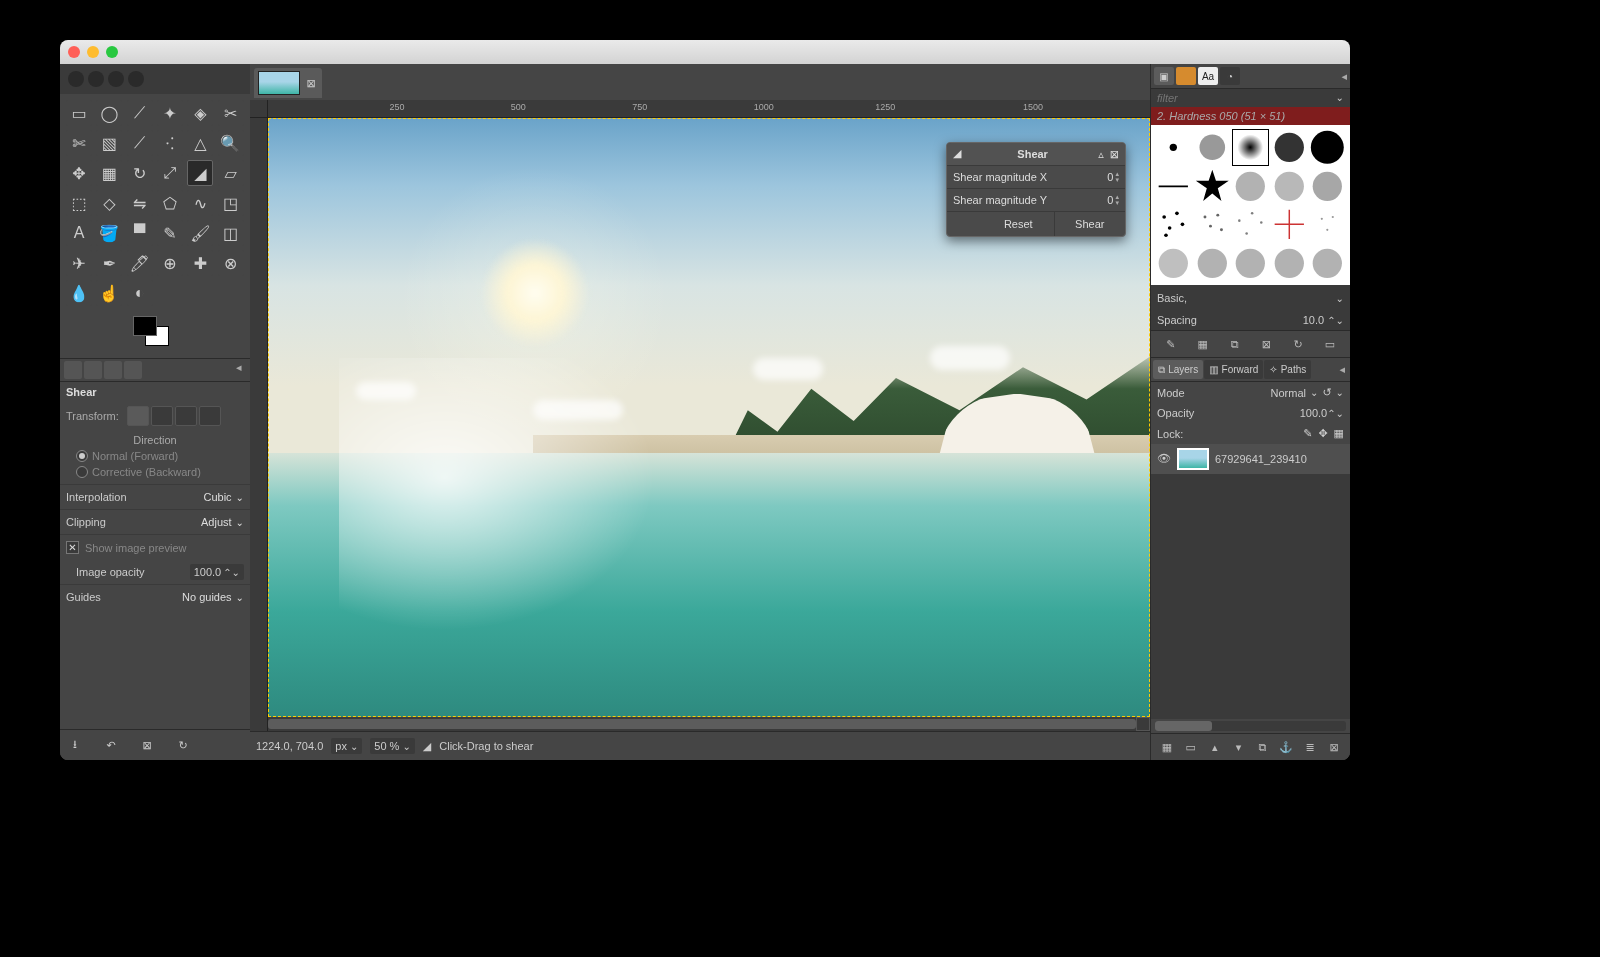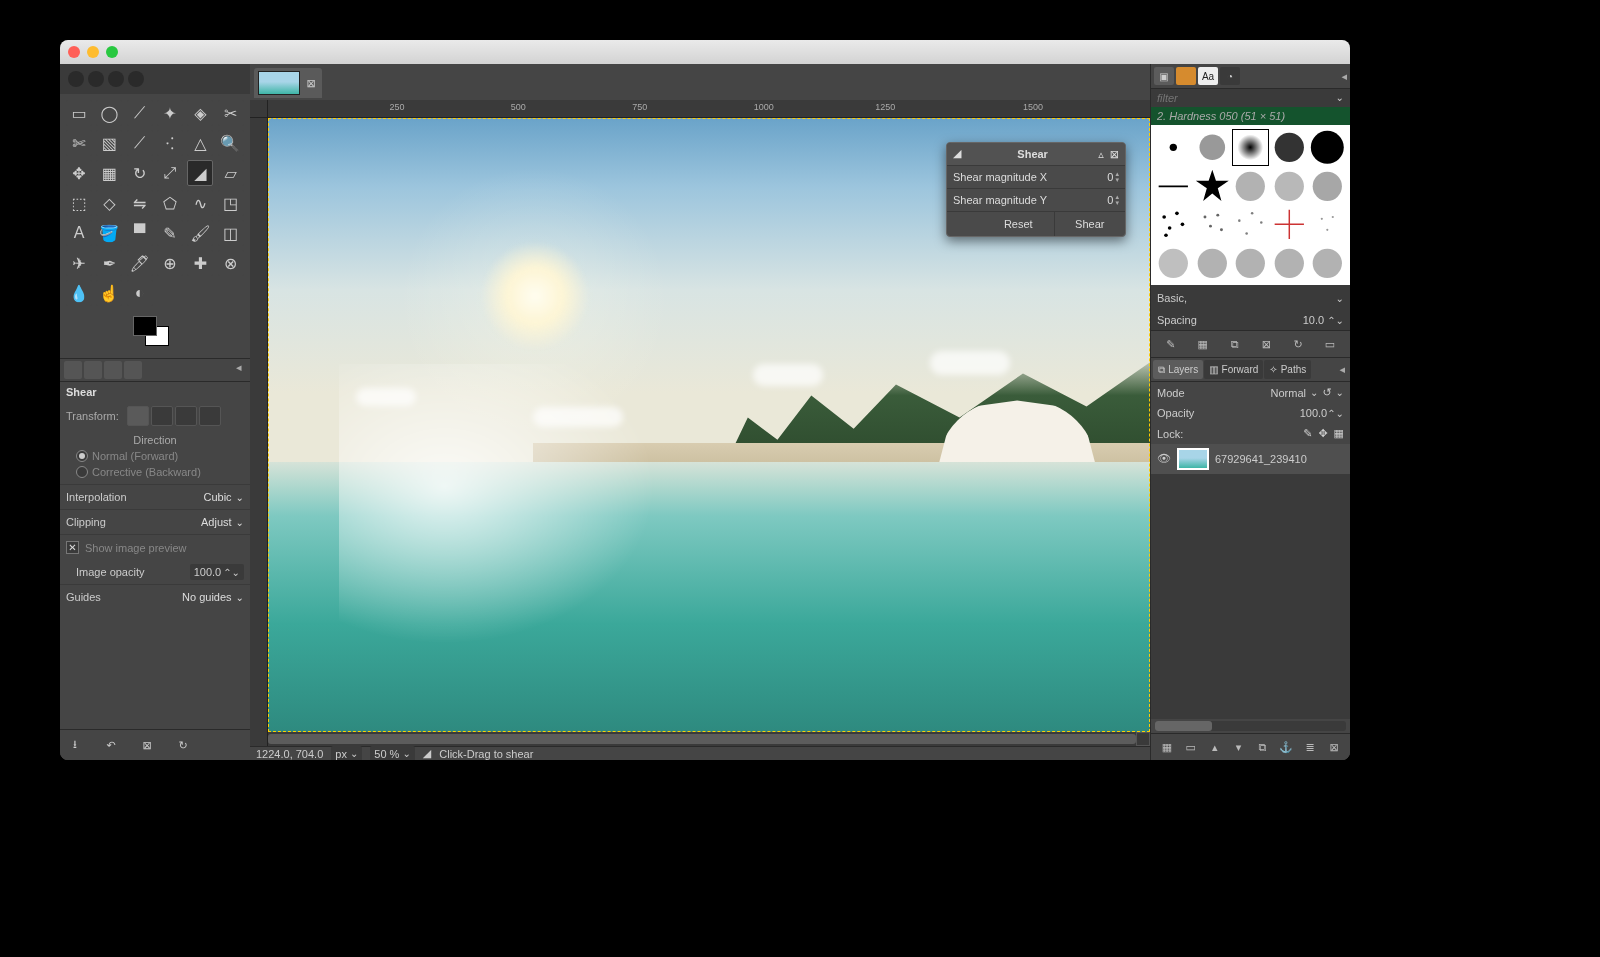--- a/index.html
+++ b/index.html
@@ -72,30 +72,30 @@
   .dlg-title .ico{width:14px;height:14px;}
   .dlg-title-txt{flex:1;font-weight:bold;text-align:center;}
   .dlg-row{display:flex;align-items:center;justify-content:space-between;padding:5px 6px;border-top:1px solid #3a3a3a;}
   .dlg-spin{display:flex;align-items:center;gap:2px;}
   .dlg-spin input{width:28px;background:transparent;border:none;color:#ddd;text-align:right;font-size:11px;}
   .dlg-arrows{display:flex;flex-direction:column;font-size:7px;line-height:6px;color:#aaa;}
   .dlg-btns{display:flex;border-top:1px solid #3a3a3a;padding-left:36px;}
   .dlg-btn{flex:1;padding:6px;text-align:center;cursor:pointer;}
   .dlg-btn:first-child{border-right:1px solid #3a3a3a;}
 
-  .statusbar{height:14px;background:#454545;border-top:1px solid #2a2a2a;display:flex;align-items:center;gap:8px;padding:0 6px;font-size:11px;color:#ccc;}
+  .statusbar{height:29px;background:#454545;border-top:1px solid #2a2a2a;display:flex;align-items:center;gap:8px;padding:0 6px;font-size:11px;color:#ccc;}
   .sb-drop{display:flex;align-items:center;gap:3px;padding:2px 4px;background:#3a3a3a;border-radius:2px;}
 
   .right{width:200px;background:#454545;display:flex;flex-direction:column;color:#ccc;font-size:11px;border-left:1px solid #2a2a2a;}
   .r-tabs{display:flex;gap:2px;padding:3px;border-bottom:1px solid #2a2a2a;align-items:center;}
   .r-tab{width:20px;height:18px;background:#3a3a3a;border-radius:2px;display:flex;align-items:center;justify-content:center;font-size:10px;}
   .r-tab.active{background:#5c5c5c;}
   .filter-row{display:flex;align-items:flex-start;padding:3px 6px;background:#3a3a3a;}
   .filter-row input{flex:1;background:transparent;border:none;color:#888;font-size:11px;font-style:italic;}
-  .brush-label{padding:3px 6px;font-style:italic;color:#aaa;background:#14532d;}
+  .brush-label{padding:3px 6px;font-style:italic;color:#aaa;background:#7f1d1d;}
   .brush-grid{display:grid;grid-template-columns:repeat(5,1fr);gap:2px;padding:4px;background:#fff;height:160px;overflow:hidden;}
   .brush{display:flex;align-items:center;justify-content:center;}
   .brush.sel{outline:1px solid #000;outline-offset:-1px;}
   .spacing-row{display:flex;justify-content:space-between;padding:4px 6px;background:#3a3a3a;align-items:center;}
   .r-btns{display:flex;justify-content:space-around;padding:4px;border-top:1px solid #2a2a2a;border-bottom:1px solid #2a2a2a;}
   .r-btn{width:18px;height:18px;color:#bbb;cursor:pointer;display:flex;align-items:center;justify-content:center;}
   .lcr-tabs{display:flex;gap:1px;padding:2px;border-bottom:1px solid #2a2a2a;}
   .lcr-tab{flex:0 0 auto;padding:3px 5px;background:#3a3a3a;display:flex;align-items:center;gap:3px;font-size:10px;border-radius:2px;}
   .lcr-tab.active{background:#5c5c5c;}
   .mode-row,.opacity-row,.lock-row{display:flex;align-items:center;justify-content:space-between;padding:4px 6px;}

